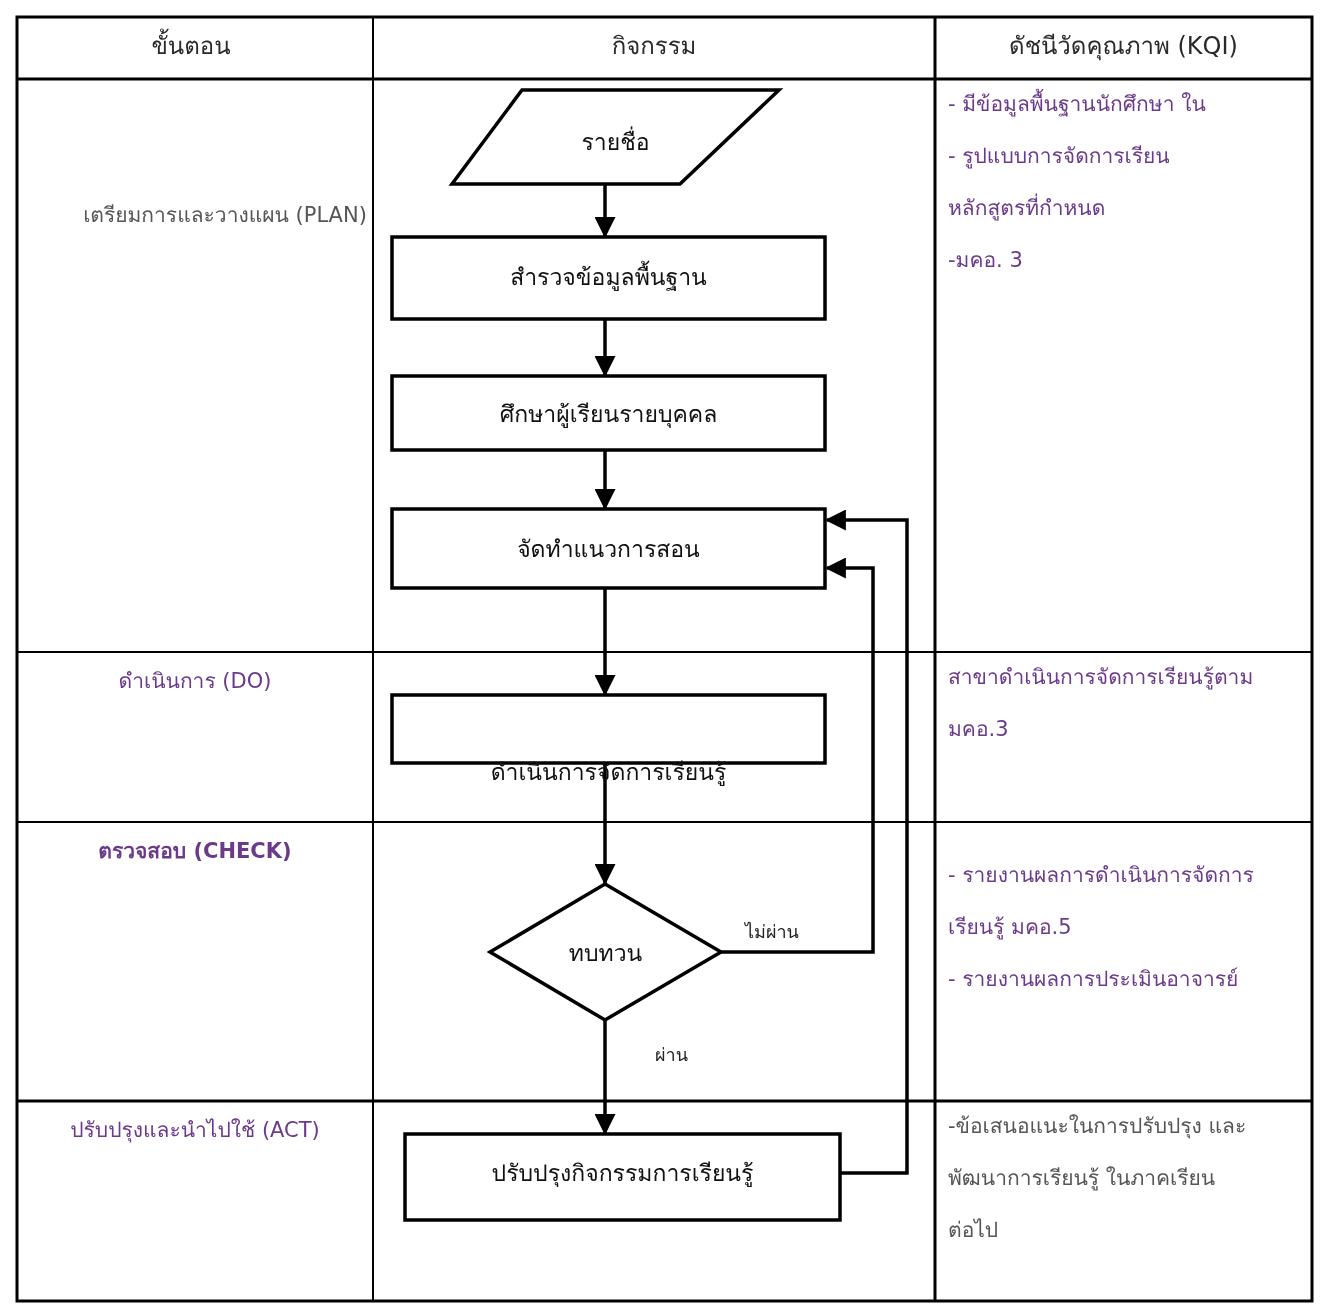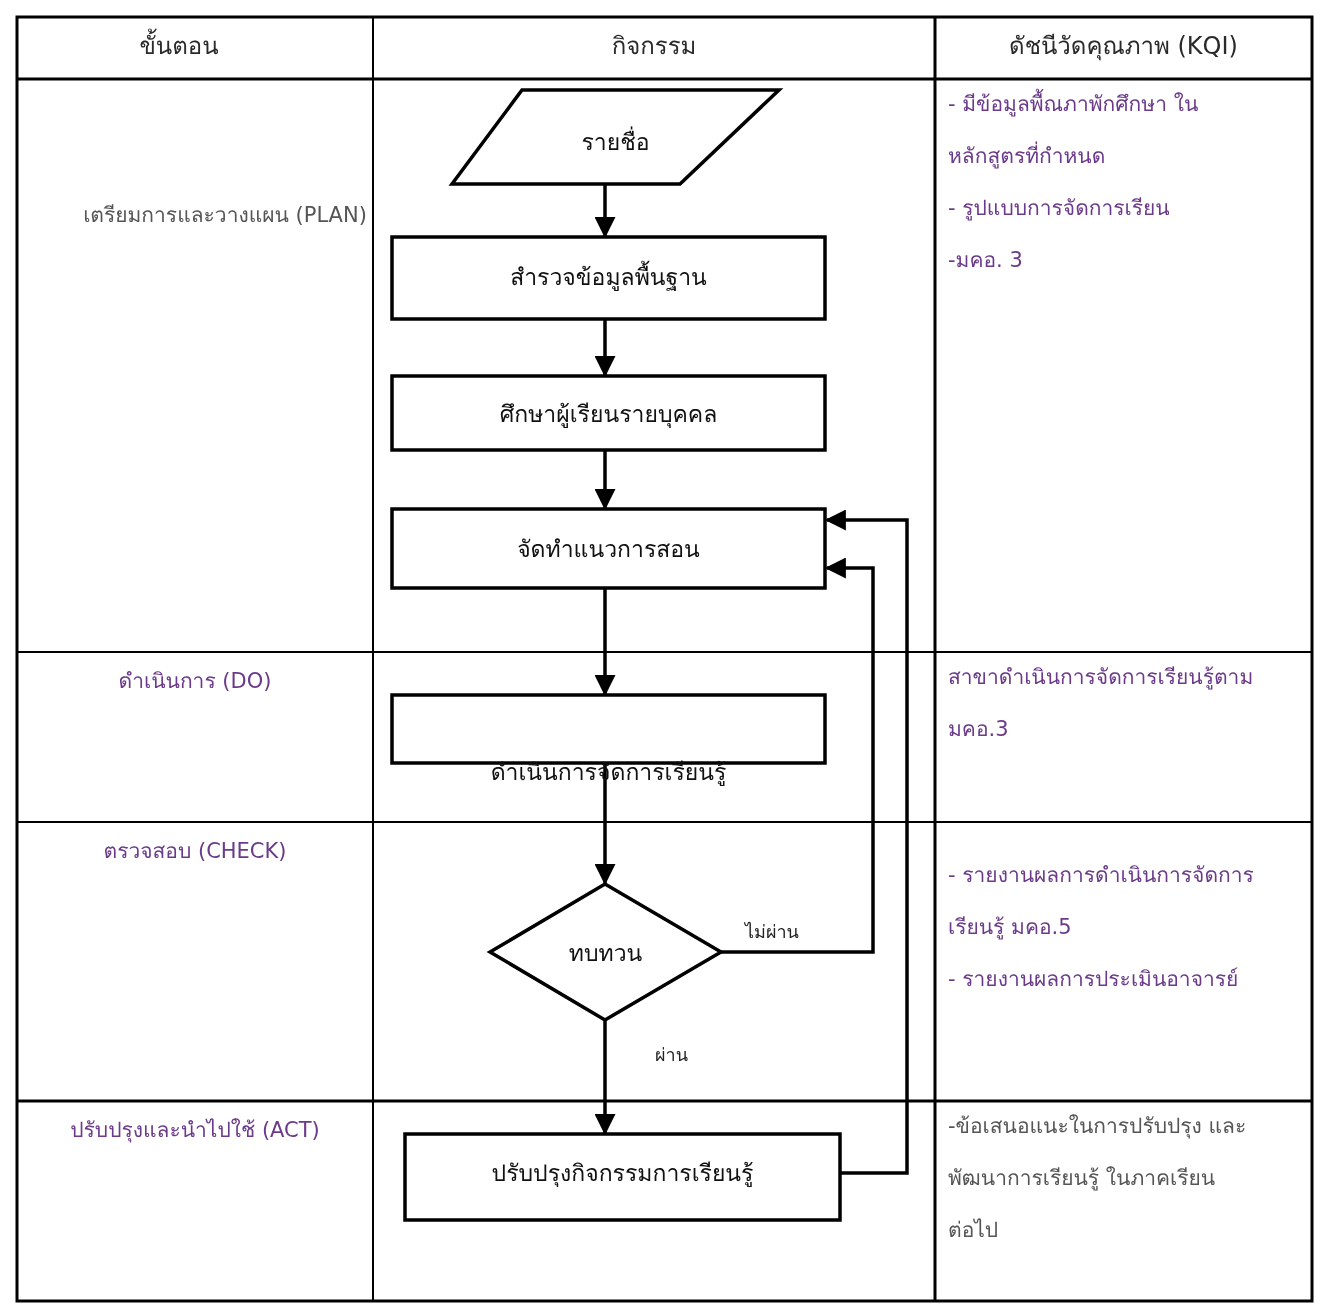--- a/index.html
+++ b/index.html
@@ -50,33 +50,33 @@
     <line x1="605" y1="319" x2="605" y2="375" marker-end="url(#arrow)"></line>
     <line x1="605" y1="450" x2="605" y2="508" marker-end="url(#arrow)"></line>
     <line x1="605" y1="588" x2="605" y2="694" marker-end="url(#arrow)"></line>
     <line x1="605" y1="763" x2="605" y2="883" marker-end="url(#arrow)"></line>
     <line x1="605" y1="1020" x2="605" y2="1133" marker-end="url(#arrow)"></line>
     <polyline points="721,952 873,952 873,568 827,568" marker-end="url(#arrow)"></polyline>
     <polyline points="840,1173 907,1173 907,520 827,520" marker-end="url(#arrow)"></polyline>
   </g>
 </svg>
 
-<div class="hdr" style="left:17px;width:324px;font-family:Liberation Serif, serif;">ขั้นตอน</div>
+<div class="hdr" style="left:29px;width:324px;font-family:Liberation Serif, serif;">ขั้นตอน</div>
 <div class="hdr" style="left:373px;width:562px;">กิจกรรม</div>
 <div class="hdr" style="left:935px;width:377px;">ดัชนีวัดคุณภาพ (KQI)</div>
 
 <div class="phase" style="left:17px;width:416px;top:198px;color:#555555;">เตรียมการและวางแผน (PLAN)</div>
 <div class="phase" style="left:17px;width:356px;top:664px;color:#6b3a8a;">ดำเนินการ (DO)</div>
-<div class="phase" style="left:17px;width:356px;top:834px;color:#6b3a8a;">ตรวจสอบ (CHECK)</div>
+<div class="phase" style="left:17px;width:356px;top:834px;color:#6b3a8a;font-weight:bold;">ตรวจสอบ (CHECK)</div>
 <div class="phase" style="left:17px;width:356px;top:1113px;color:#6b3a8a;">ปรับปรุงและนำไปใช้ (ACT)</div>
 
 <div class="kqi" style="top:78px;color:#6b3a8a;">
-  <div>- มีข้อมูลพื้ณภาพักศึกษา ใน</div>
+  <div>- มีข้อมูลพื้นฐานนักศึกษา ใน</div>
+  <div>- รูปแบบการจัดการเรียน</div>
   <div>หลักสูตรที่กำหนด</div>
-  <div>- รูปแบบการจัดการเรียน</div>
   <div>-มคอ. 3</div>
 </div>
 <div class="kqi" style="top:651px;color:#6b3a8a;">
   <div>สาขาดำเนินการจัดการเรียนรู้ตาม</div>
   <div>มคอ.3</div>
 </div>
 <div class="kqi" style="top:821px;color:#6b3a8a;margin-top:28px;">
   <div>- รายงานผลการดำเนินการจัดการ</div>
   <div>เรียนรู้ มคอ.5</div>
   <div>- รายงานผลการประเมินอาจารย์</div>

